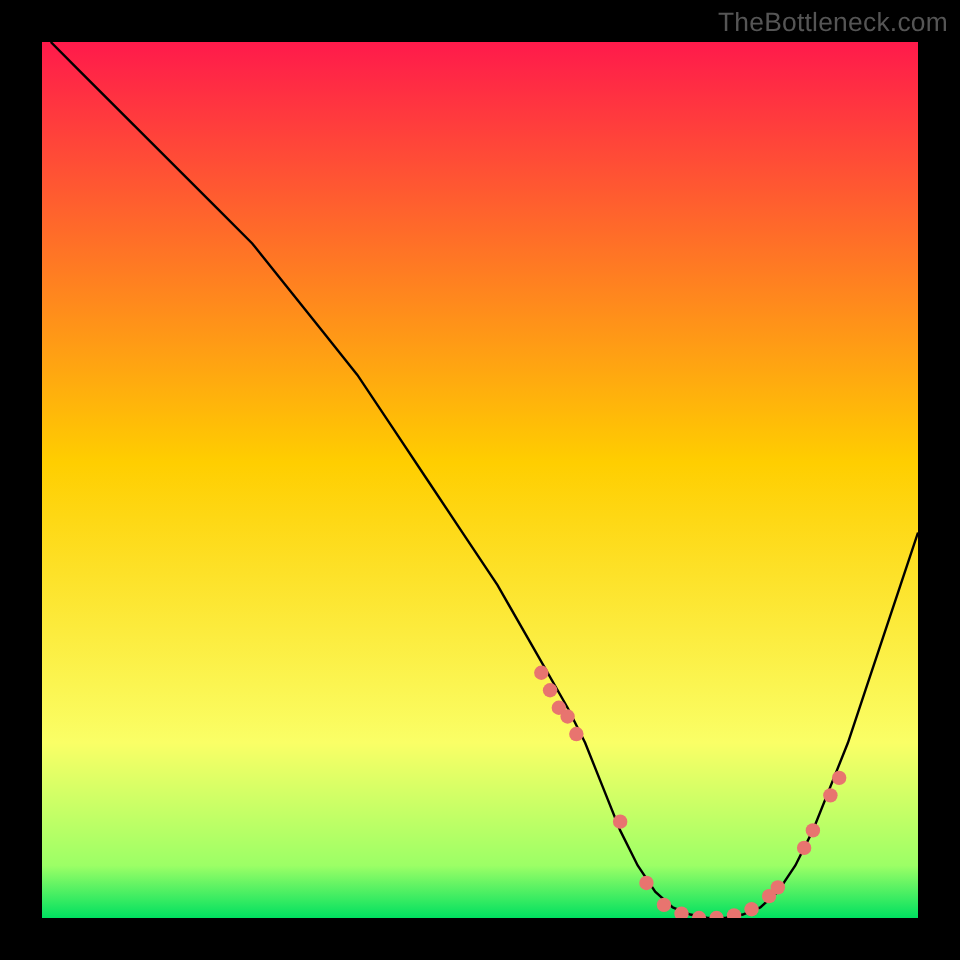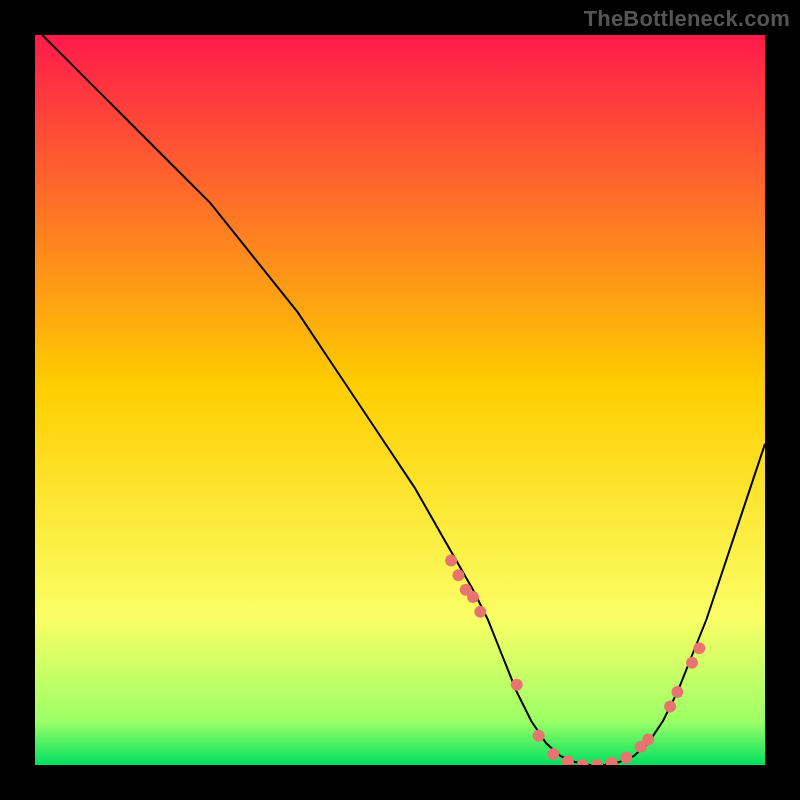--- a/index.html
+++ b/index.html
@@ -15,21 +15,21 @@
     position: relative;
     width: 800px;
     height: 800px;
   }
   .watermark {
     position: absolute;
     top: 6px;
     right: 10px;
     color: #555;
     font-size: 22px;
-    font-weight: 700;
+    font-weight: 400;
     letter-spacing: 0.2px;
     z-index: 5;
   }
   svg.plot {
     position: absolute;
     left: 35px;
     top: 35px;
     width: 730px;
     height: 730px;
     display: block;

